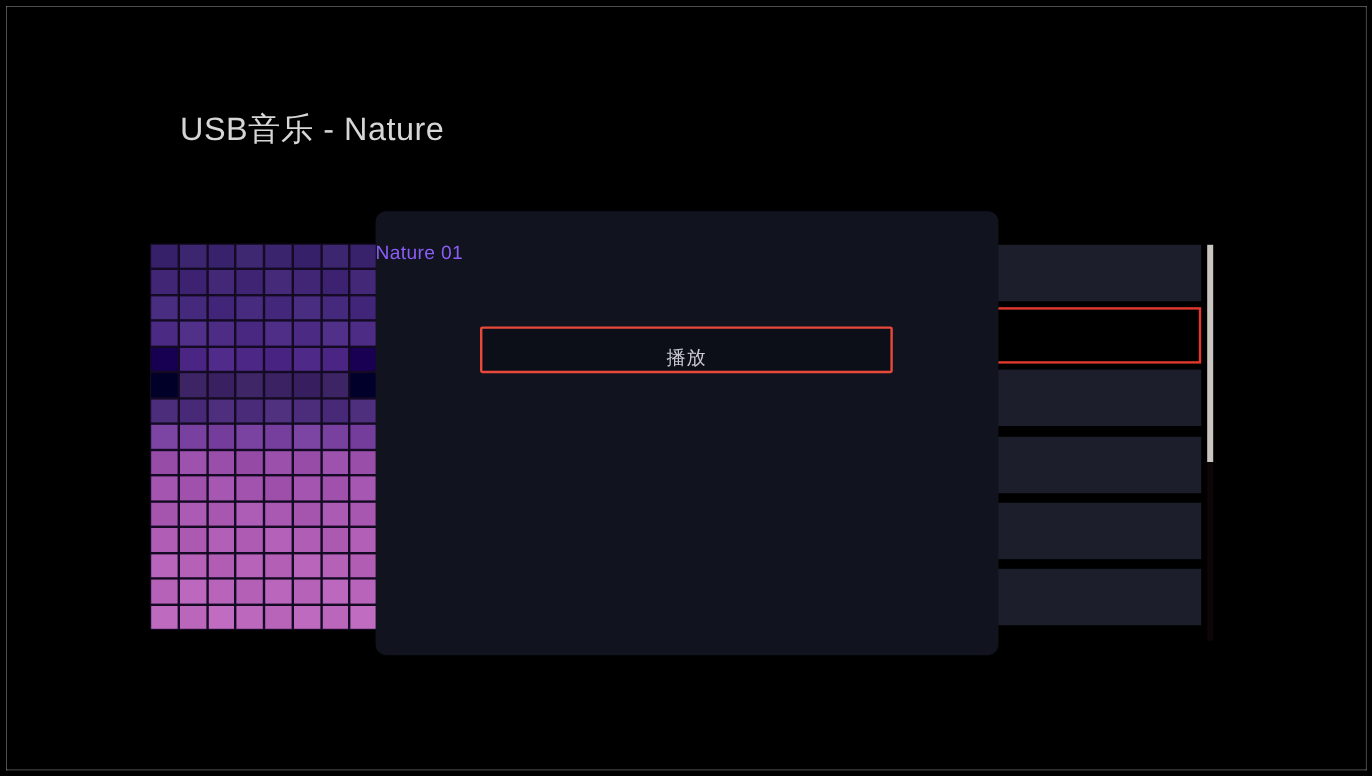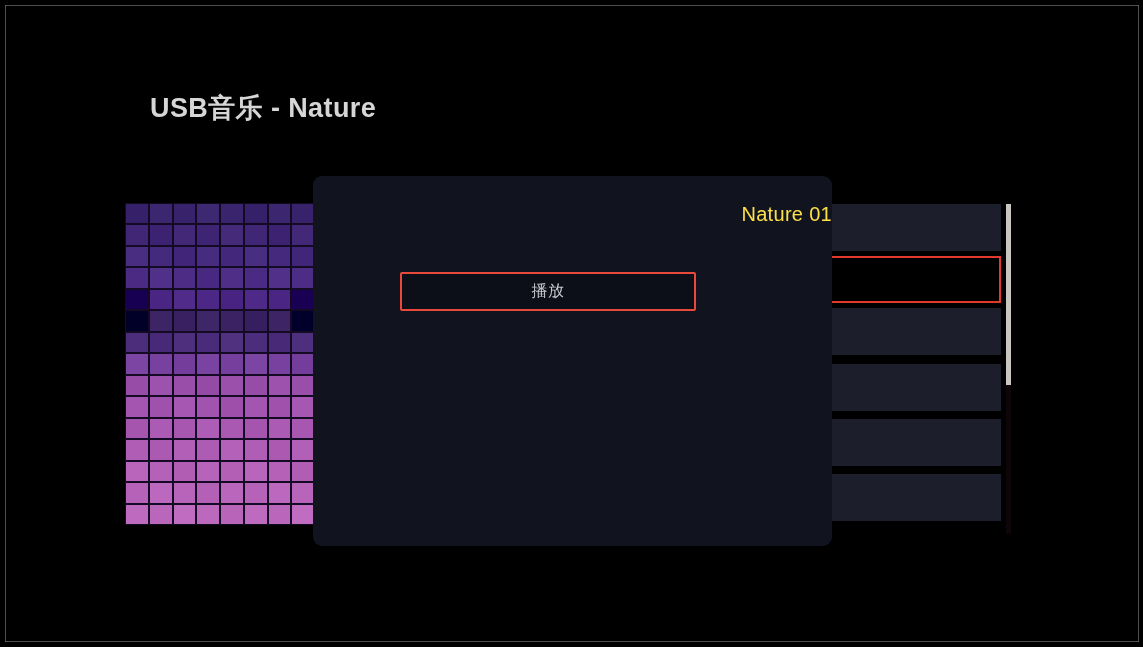--- a/index.html
+++ b/index.html
@@ -43,21 +43,21 @@
     background: #000000;
     overflow: hidden;
   }
 
   
   #page-title {
     position: absolute;
     left: 144px;
     top: 84px;
     font-size: 27px;
-    font-weight: 700;
+    font-weight: 400;
     color: #d6d6d6;
     letter-spacing: .4px;
     white-space: nowrap;
   }
 
   
   #album-art {
     position: absolute;
     left: 119px;
     top: 197px;
@@ -137,42 +137,42 @@
     height: 370px;
     background: #11141f;
     border-radius: 9px;
     box-sizing: border-box;
   }
   #dialog-title {
     position: absolute;
     left: 0;
     top: 27px;
     width: 519px;
-    text-align: right;
-    font-size: 20px;
-    color: #fde047;
+    text-align: left;
+    font-size: 16px;
+    color: #8b5cf6;
     letter-spacing: .3px;
   }
   #dialog-menu {
     position: absolute;
     left: 87px;
     top: 96px;
     width: 344px;
   }
   .menu-item {
     position: relative;
-    width: 296px;
+    width: 344px;
     height: 37px;
     margin-bottom: 11px;
     background: #20232f;
     border: 1px solid transparent;
     border-radius: 2px;
     box-sizing: border-box;
     display: flex;
-    align-items: center;
+    align-items: flex-end;
     justify-content: center;
     font-size: 16px;
     color: #c7c9cf;
     letter-spacing: .6px;
     cursor: pointer;
   }
   .menu-item.focused {
     background: #0c0f18;
     border: 2px solid #e8493b;
     height: 39px;

